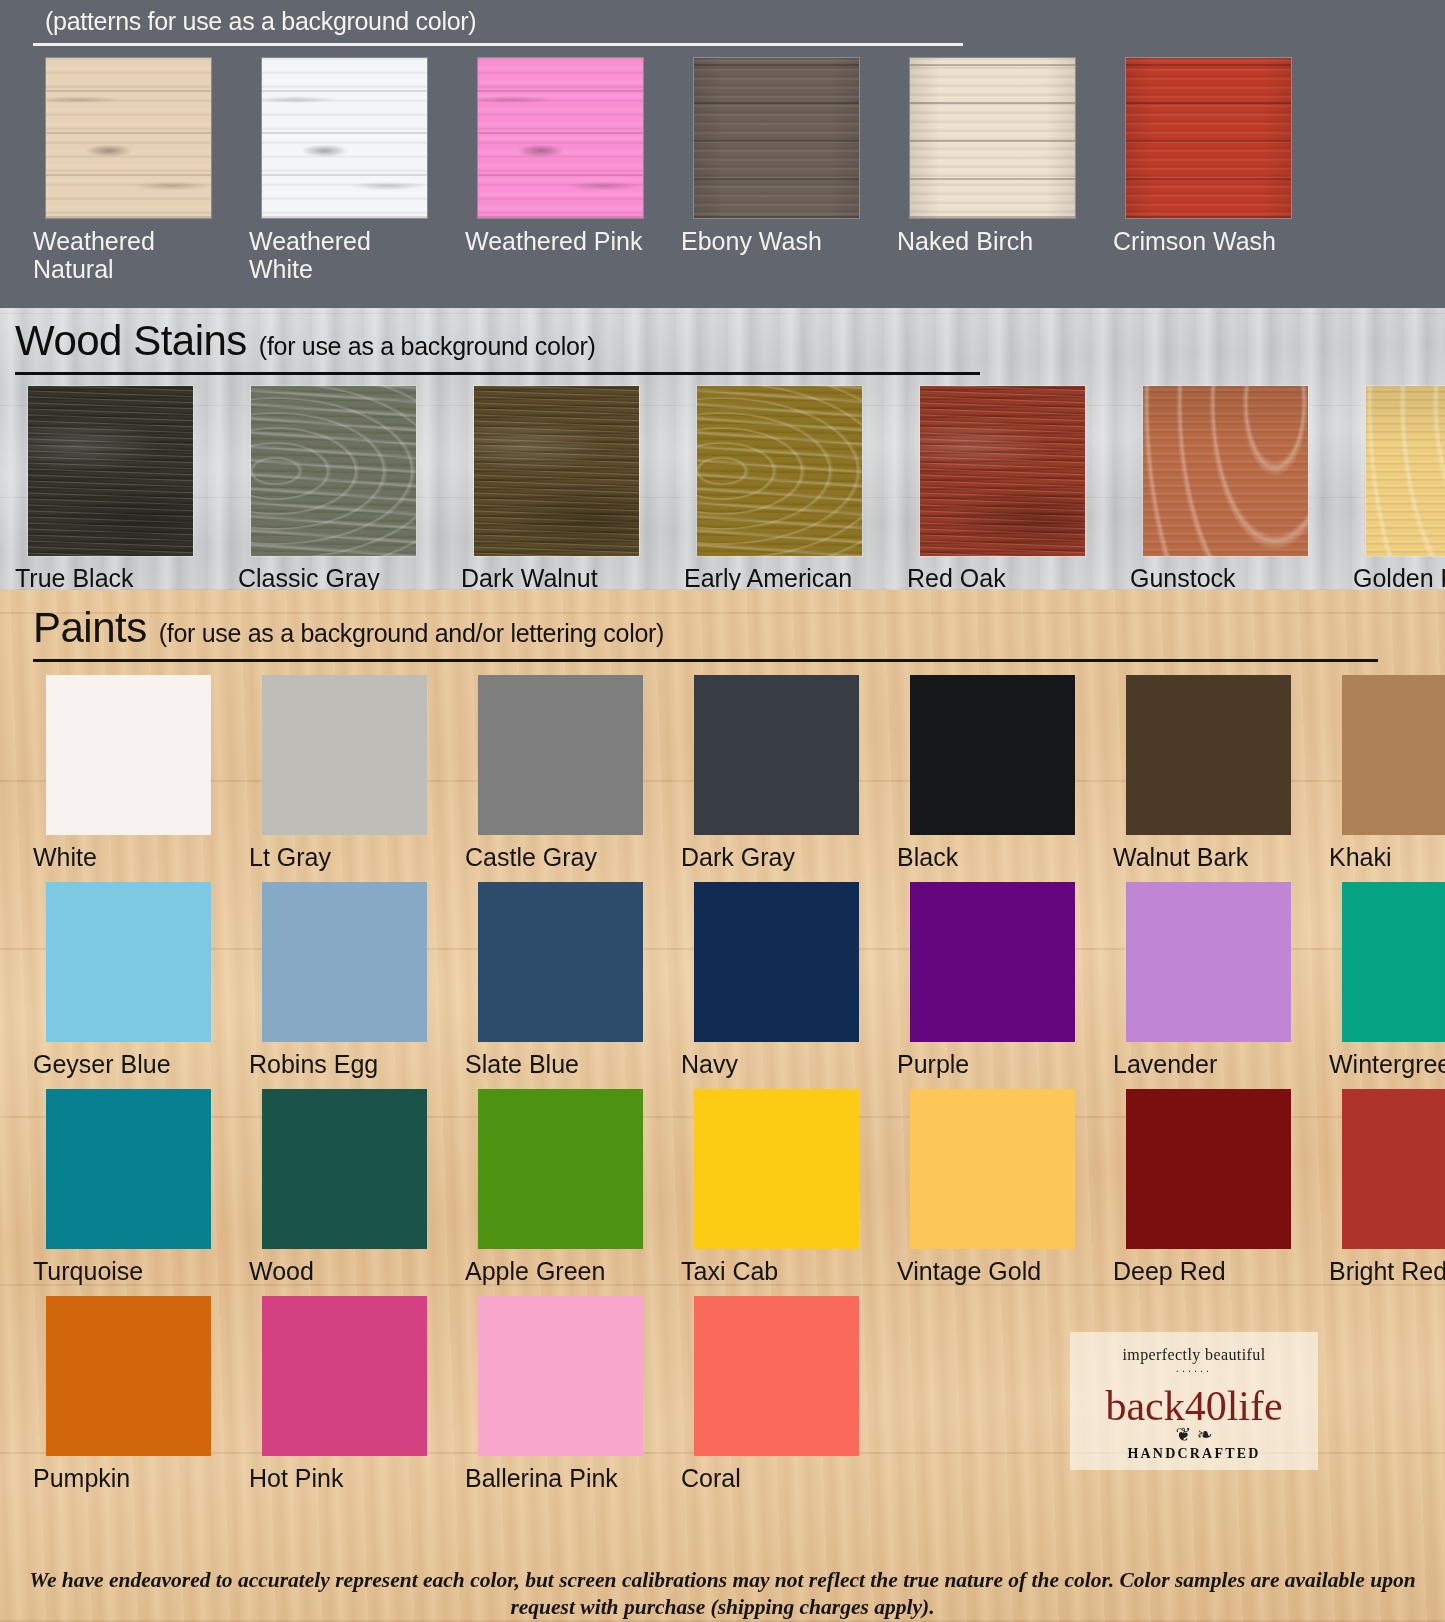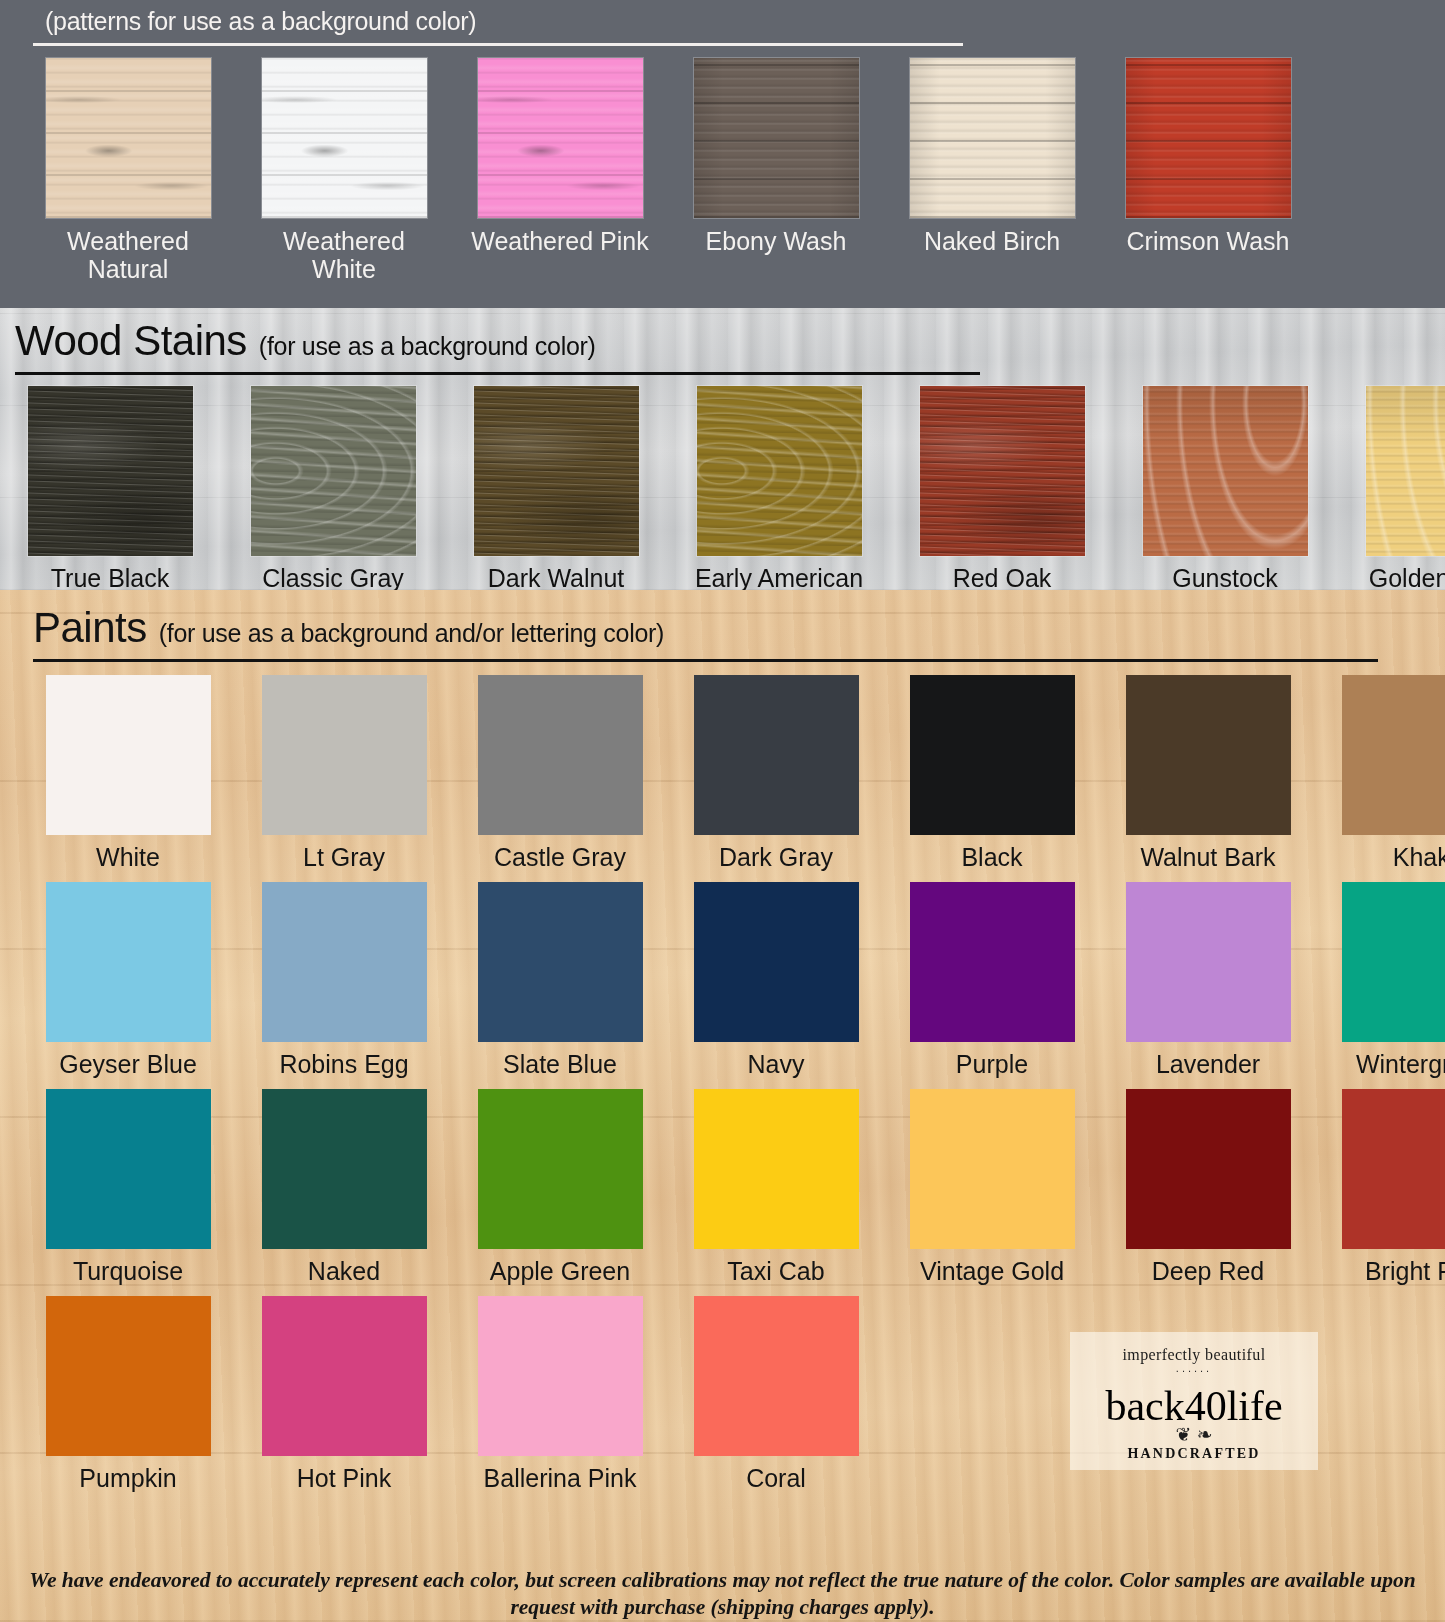--- a/index.html
+++ b/index.html
@@ -92,21 +92,21 @@
   .cell { display: flex; flex-direction: column; align-items: center; }
 
   .chip {
     position: relative;
     overflow: hidden;
     box-shadow: 0 0 0 1px rgba(255,255,255,0.25);
   }
   .chip-plain { box-shadow: none; }
 
   .cap {
-    text-align: center;
+    text-align: left;
     line-height: 1.12;
   }
 
   
   .tex-row { margin-top: 12px; gap: 26px; }
   .tex-chip { width: 165px; height: 160px; }
   .tex-cap { margin-top: 9px; font-size: 25px; color: #f3f1ef; width: 190px; }
 
   
   .stain-row { margin-top: 11px; gap: 33px; }
@@ -233,21 +233,21 @@
     letter-spacing: 0.4px;
     color: #1b1b1b;
   }
   .logo-dots {
     font-size: 11px; letter-spacing: 3px; color: #2a2a2a; margin-top: -2px;
   }
   .logo-main {
     font-family: "Liberation Serif", serif;
     font-size: 42px;
     line-height: 1;
-    color: #000000;
+    color: #7f1d1d;
     margin-top: 11px;
   }
   .logo-flourish { font-size: 19px; color: #1d1d1d; line-height: 1; margin-top: -2px; }
   .logo-bottom {
     font-family: "Liberation Serif", serif;
     font-size: 14px;
     font-weight: bold;
     letter-spacing: 2.2px;
     color: #111;
     margin-top: 2px;
@@ -417,21 +417,21 @@
             <div class="cap paint-cap">Wintergreen</div>
           </div>
         </div>
         <div class="row paint-row">
           <div class="cell">
             <div class="chip paint-chip chip-plain" style="background: rgb(7, 128, 143);"></div>
             <div class="cap paint-cap">Turquoise</div>
           </div>
           <div class="cell">
             <div class="chip paint-chip chip-plain" style="background: rgb(26, 83, 71);"></div>
-            <div class="cap paint-cap">Naked</div>
+            <div class="cap paint-cap">Wood</div>
           </div>
           <div class="cell">
             <div class="chip paint-chip chip-plain" style="background: rgb(78, 146, 17);"></div>
             <div class="cap paint-cap">Apple Green</div>
           </div>
           <div class="cell">
             <div class="chip paint-chip chip-plain" style="background: rgb(252, 204, 20);"></div>
             <div class="cap paint-cap">Taxi Cab</div>
           </div>
           <div class="cell">

